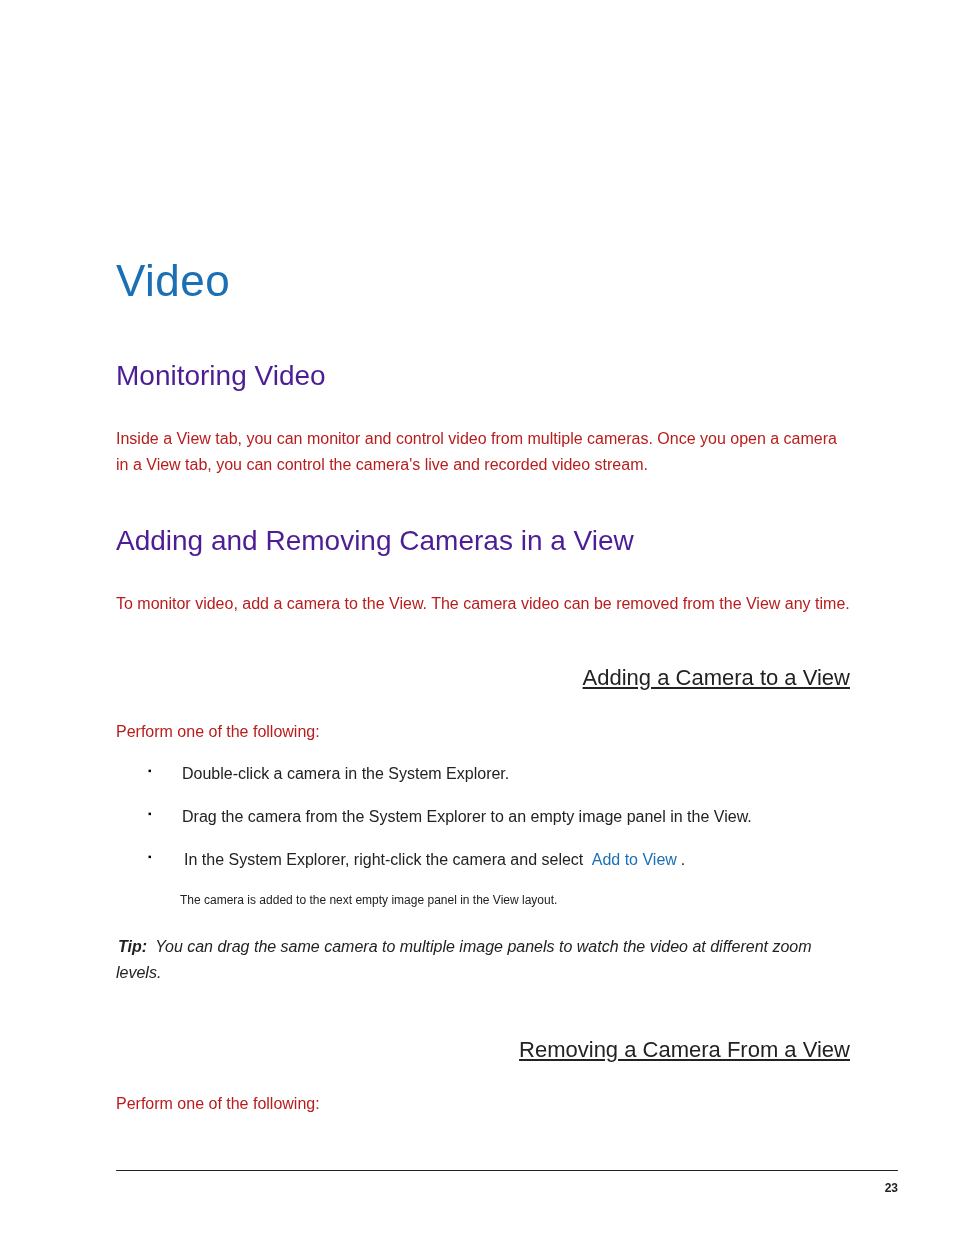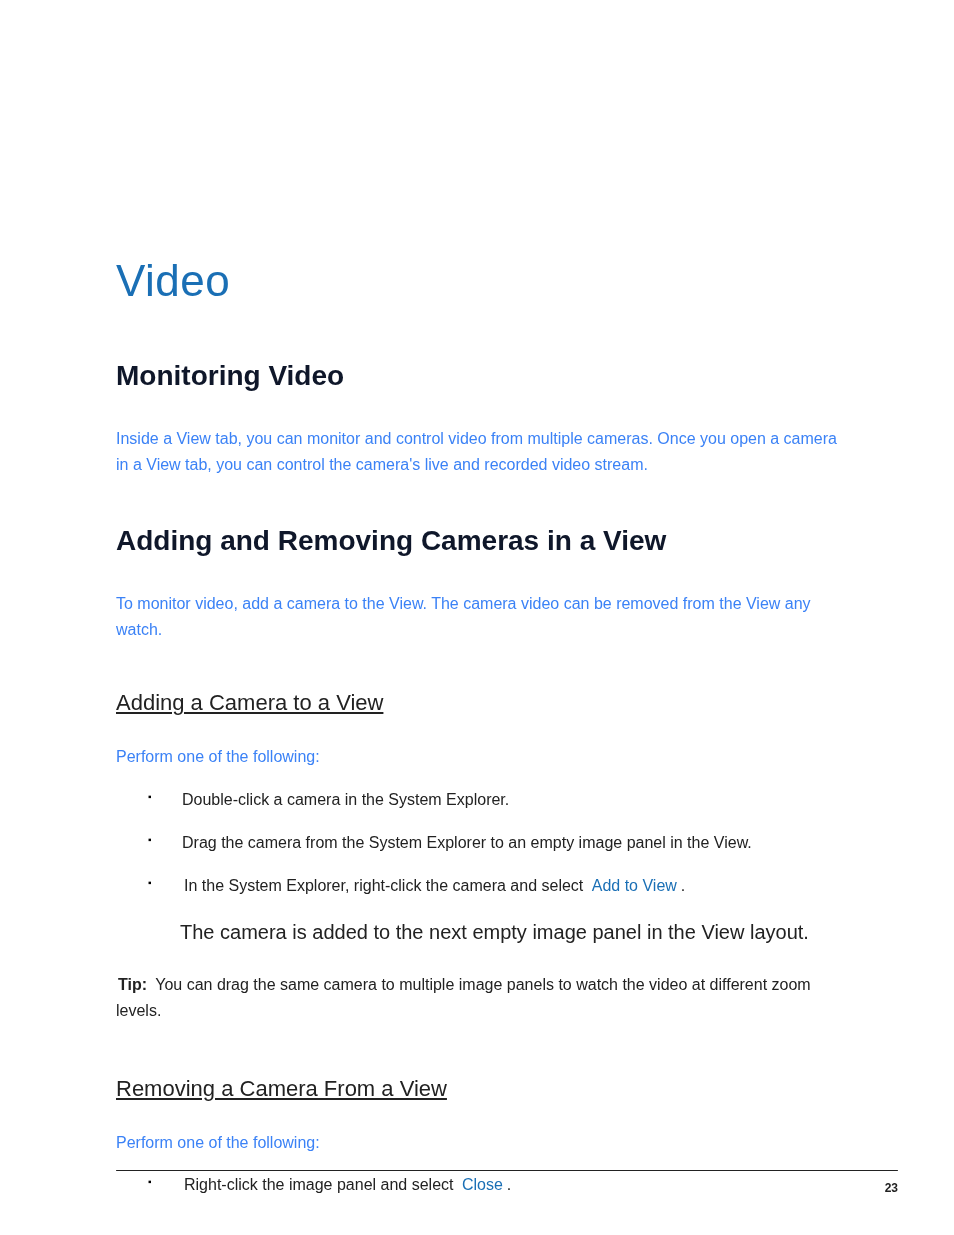--- a/index.html
+++ b/index.html
@@ -12,35 +12,36 @@
   }
   h1.title {
     font-size: 44px;
     font-weight: 300;
     color: #1a6fb5;
     margin-bottom: 54px;
     letter-spacing: 0.5px;
   }
   h2.section {
     font-size: 28px;
-    font-weight: 700;
-    color: #0f172a;
+    font-weight: 400;
+    color: #4c1d95;
     margin-bottom: 34px;
   }
   h3.subsection {
     font-size: 22px;
     font-weight: 400;
     color: #222;
     text-decoration: underline;
     margin-bottom: 28px;
+    text-align: right;
   }
   p.body {
     font-size: 16px;
     line-height: 1.6;
-    color: #3b82f6;
+    color: #b91c1c;
     margin-bottom: 28px;
   }
   p.body.tight { margin-bottom: 18px; }
   .gap { height: 18px; }
   ul.bullets {
     list-style: none;
     padding-left: 54px;
     margin-bottom: 14px;
   }
   ul.bullets li {
@@ -52,29 +53,30 @@
   }
   ul.bullets li::before {
     content: "▪";
     position: absolute;
     left: -24px;
     top: 1px;
     font-size: 10px;
     color: #000;
   }
   .sub-indent {
-    font-size: 20px;
+    font-size: 12px;
     line-height: 1.6;
     padding-left: 64px;
     margin-bottom: 24px;
   }
   .tip-line {
     font-size: 16px;
     line-height: 1.6;
     margin-bottom: 32px;
+    font-style: italic;
   }
   .bold { font-weight: 700; }
   .link-bold { font-weight: 400; color: #1a6fb5; }
   .footer-rule {
     position: absolute;
     left: 108px;
     right: 60px;
     bottom: 68px;
     border-top: 1px solid #222;
   }
@@ -92,21 +94,21 @@
 
 <div class="page">
 
   <h1 class="title">Video</h1>
 
   <h2 class="section">Monitoring Video</h2>
   <p class="body">Inside a View tab, you can monitor and control video from multiple cameras. Once you open a camera in a View tab, you can control the camera's live and recorded video stream.</p>
   <div class="gap"></div>
 
   <h2 class="section">Adding and Removing Cameras in a View</h2>
-  <p class="body">To monitor video, add a camera to the View. The camera video can be removed from the View any watch.</p>
+  <p class="body">To monitor video, add a camera to the View. The camera video can be removed from the View any time.</p>
   <div class="gap"></div>
 
   <h3 class="subsection">Adding a Camera to a View</h3>
   <p class="body tight">Perform one of the following:</p>
 
   <ul class="bullets">
     <li>Double-click a camera in the System Explorer.</li>
     <li>Drag the camera from the System Explorer to an empty image panel in the View.</li>
     <li>
       <span>In the System Explorer, right-click the camera and select </span><span class="link-bold">Add to View</span><span>.</span>
@@ -117,21 +119,16 @@
 
   <p class="tip-line">
     <span class="bold">Tip:</span><span>   You can drag the same camera to multiple image panels to watch the video at different zoom levels.</span>
   </p>
 
   <div class="gap"></div>
 
   <h3 class="subsection">Removing a Camera From a View</h3>
   <p class="body tight">Perform one of the following:</p>
 
-  <ul class="bullets">
-    <li>
-      <span>Right-click the image panel and select </span><span class="link-bold">Close</span><span>.</span>
-    </li>
-  </ul>
 
   <div class="footer-rule"></div>
   <div class="page-number">23</div>
 </div>
 
 </body></html>

